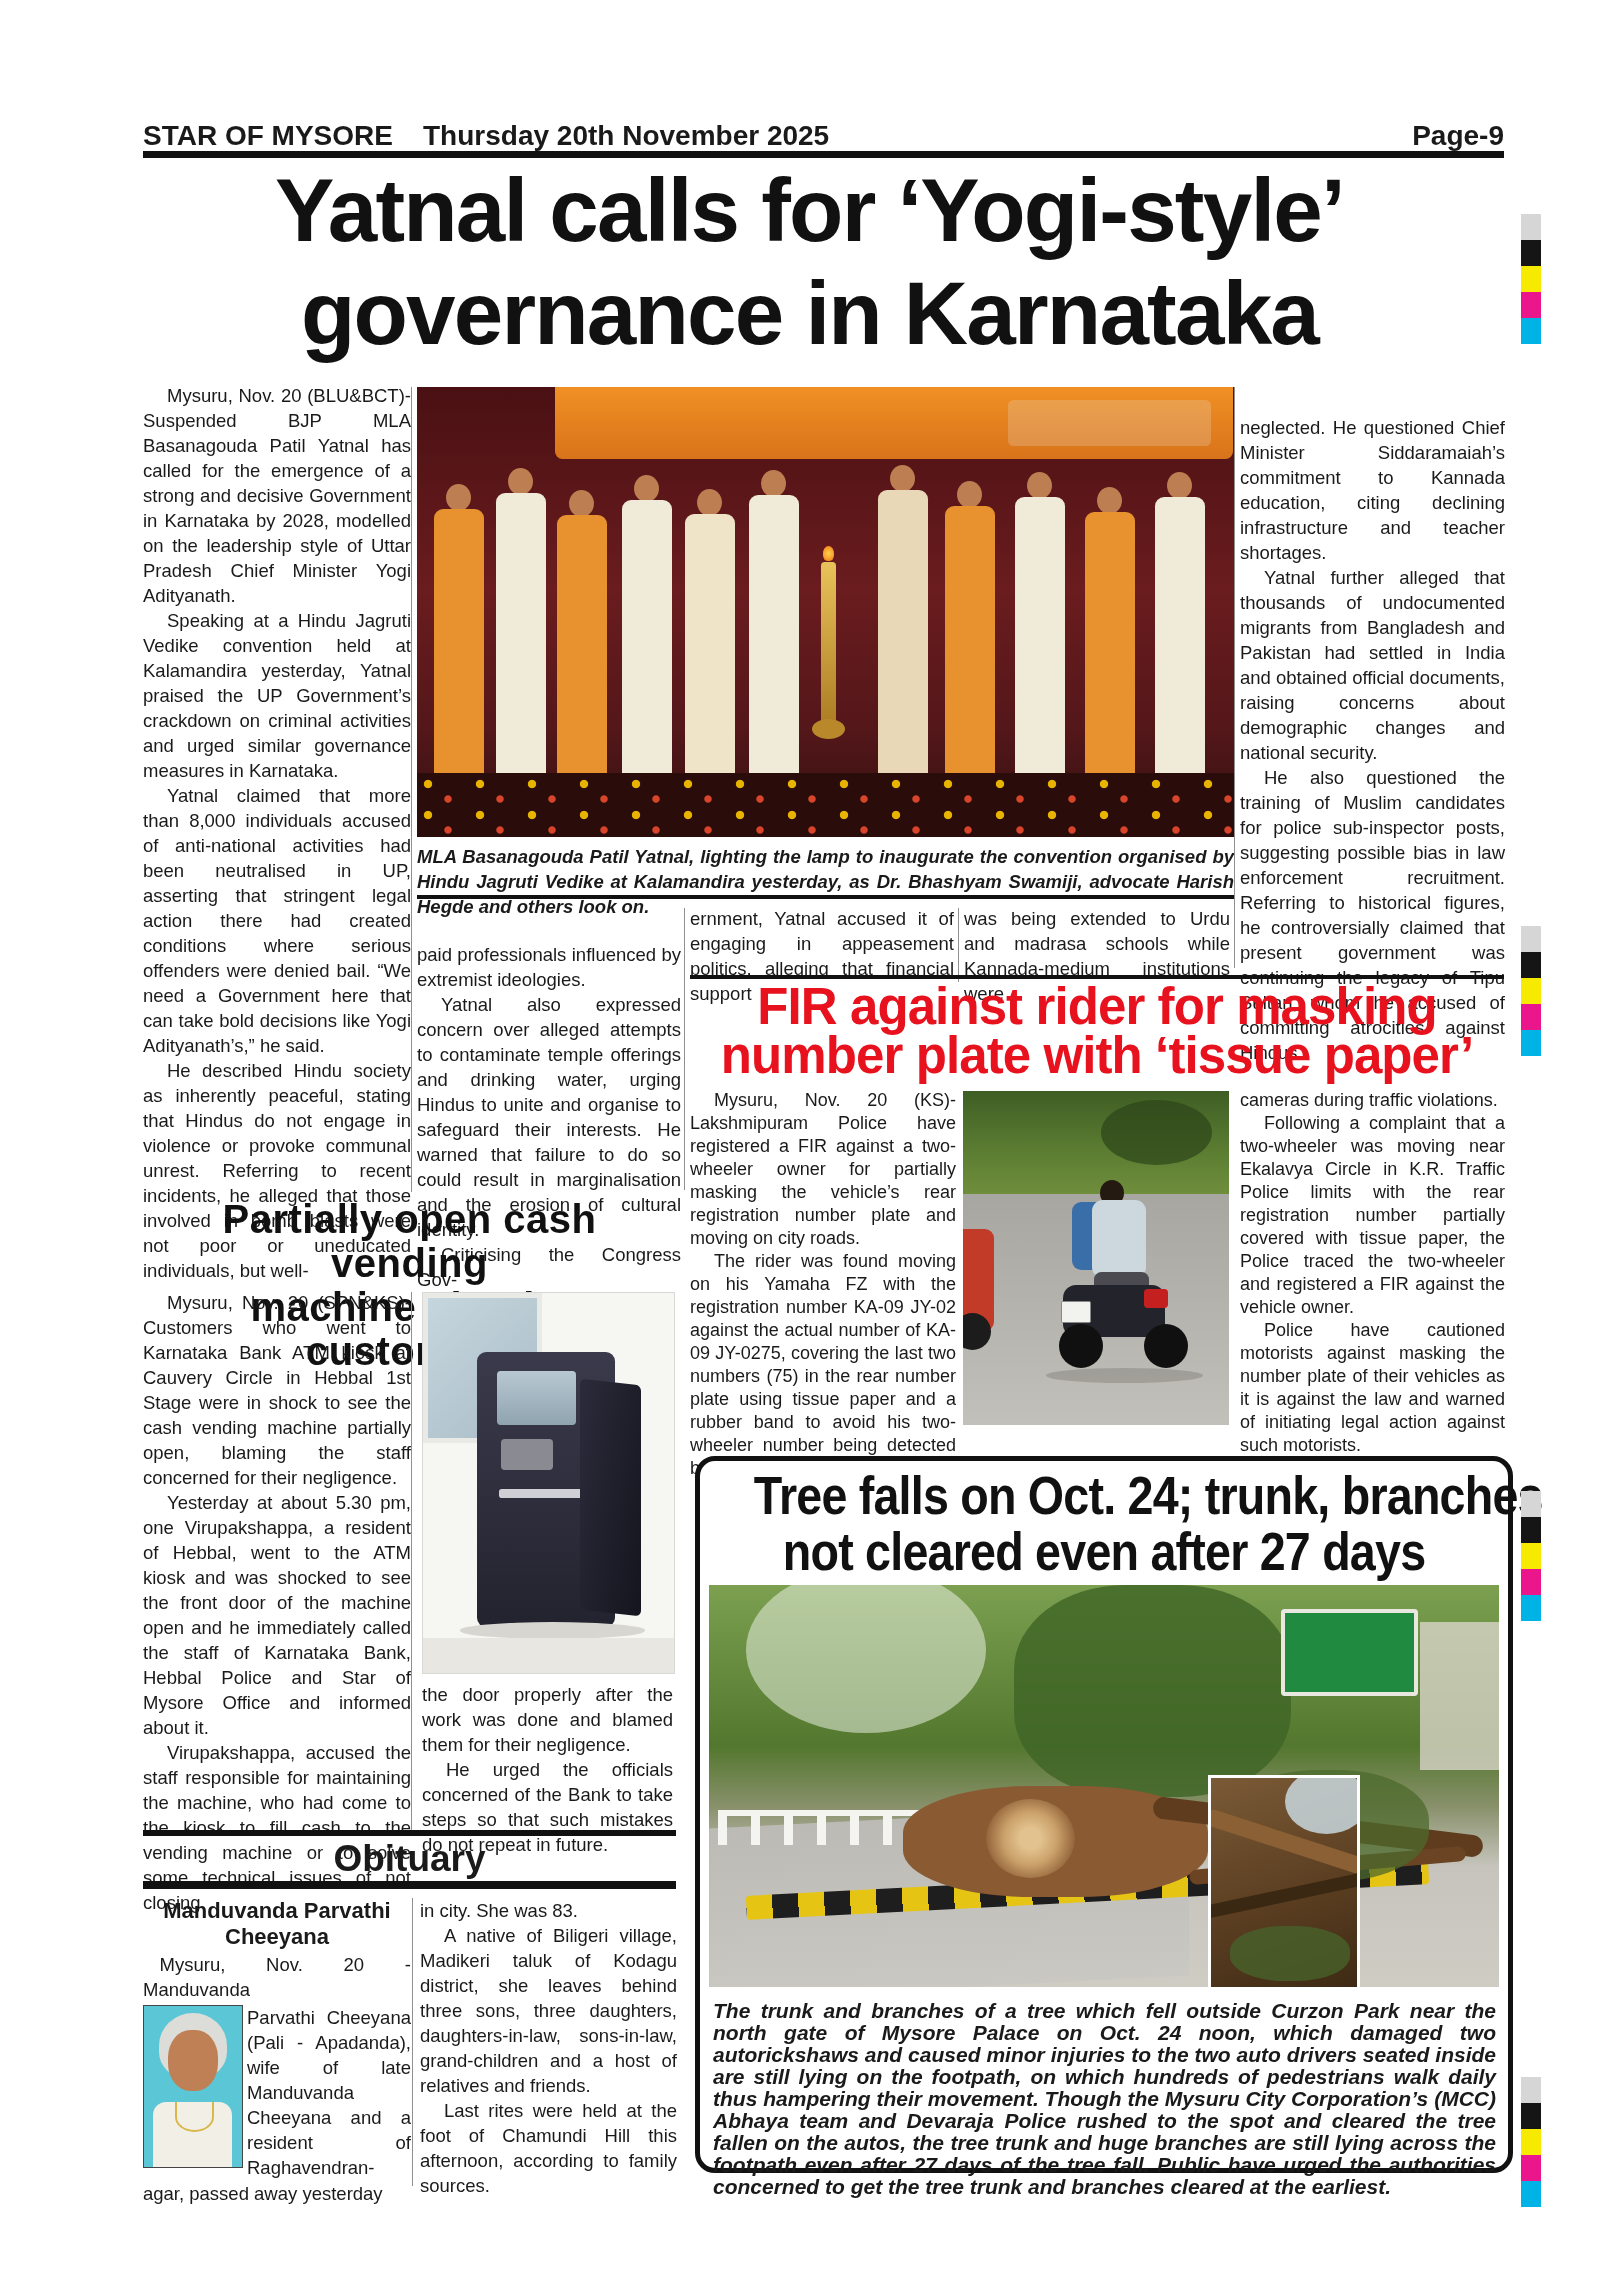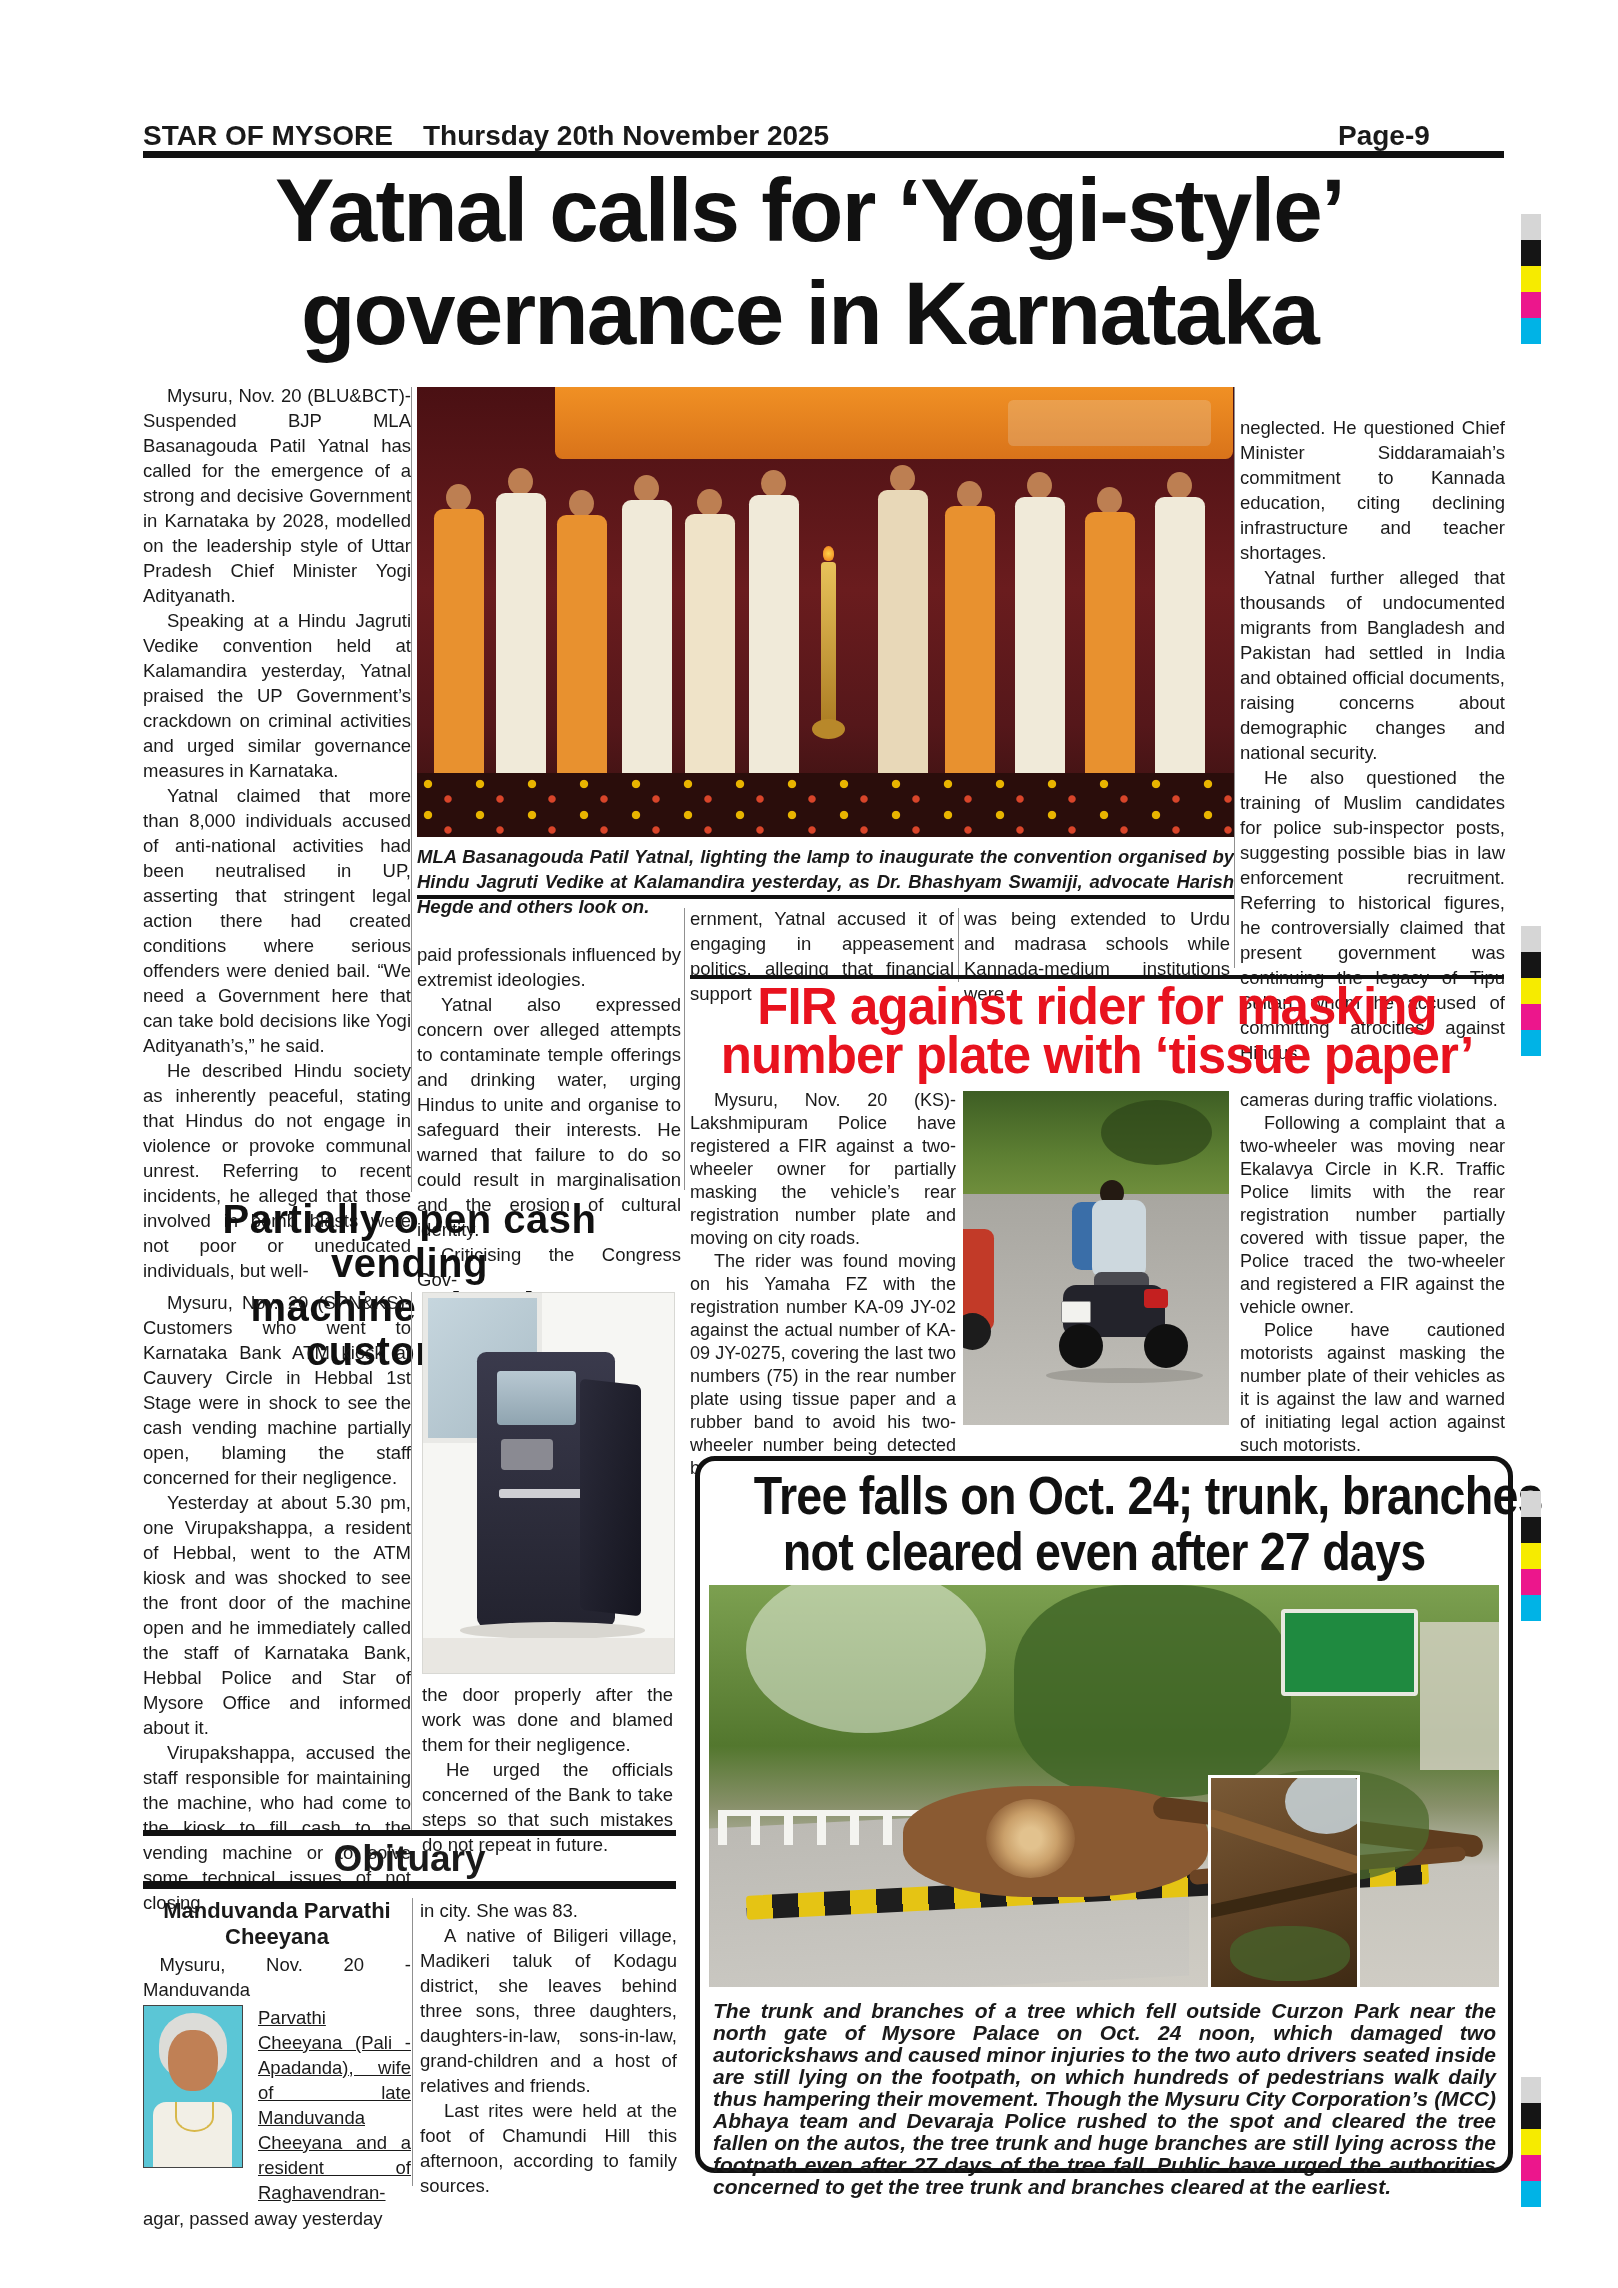--- a/index.html
+++ b/index.html
@@ -34,21 +34,21 @@
   .rg-magenta{background:var(--reg-magenta,#ec168c);}
   .rg-cyan{background:var(--reg-cyan,#00b3e6);}
 </style>
 </head>
 <body>
 
 <div class="page">
 
   <div class="abs hdr" style="left:143px;top:120px;">STAR OF MYSORE</div>
   <div class="abs hdr" style="left:423px;top:120px;">Thursday 20th November 2025</div>
-  <div class="abs hdr" style="left:1338px;top:120px;width:166px;">Page-9</div>
+  <div class="abs hdr" style="left:1338px;top:120px;width:166px;text-align:right;">Page-9</div>
   <div class="abs rule" style="left:143px;top:151px;width:1361px;height:6.5px;"></div>
 
   <div class="abs main-headline" style="left:129px;top:159px;width:1361px;">
     <div>Yatnal calls for ‘Yogi-style’</div>
     <div>governance in Karnataka</div>
   </div>
 
   <div class="abs bt" style="left:143px;top:383px;width:268px;">
     <p>Mysuru, Nov. 20 (BLU&amp;BCT)- Suspended BJP MLA Basanagouda Patil Yatnal has called for the emergence of a strong and decisive Government in Karnataka by 2028, modelled on the leadership style of Uttar Pradesh Chief Minister Yogi Adityanath.</p>
     <p>Speaking at a Hindu Jagruti Vedike convention held at Kalamandira yesterday, Yatnal praised the UP Government’s crackdown on criminal activities and urged similar governance measures in Karnataka.</p>
@@ -166,21 +166,21 @@
   <div class="abs rule" style="left:143px;top:1830px;width:533px;height:5.5px;"></div>
   <div class="abs obit-title" style="left:143px;top:1838px;width:533px;">Obituary</div>
   <div class="abs rule" style="left:143px;top:1881px;width:533px;height:8.3px;"></div>
 
   <div class="abs" style="left:143px;top:1898px;width:268px;">
     <div class="obit-name">Manduvanda Parvathi</div>
     <div class="obit-name">Cheeyana</div>
     <div class="bt" style="margin-top:1.8px;">
       <p class="ni" style="text-indent:16.6px;">Mysuru, Nov. 20 - Manduvanda</p>
     </div>
-    <div style="display:flex;gap:15px;margin-top:2.8px;text-decoration:underline;">
+    <div style="display:flex;gap:4px;margin-top:2.8px;">
       <div class="photo" style="position:relative;width:98px;height:161px;background:var(--portrait-bg,#5bc6d6);border:0.9px solid #444;flex:0 0 auto;">
         <div class="abs" style="left:14.8px;top:7.4px;width:68px;height:65px;background:#dcdcd8;border-radius:50% 50% 40% 40%;"></div>
         <div class="abs" style="left:24px;top:24px;width:50px;height:61px;background:#c08055;border-radius:45%;"></div>
         <div class="abs" style="left:9.2px;top:96px;width:79px;height:65px;background:#f2efe6;border-radius:13px 13px 0 0;"></div>
         <div class="abs" style="left:31px;top:96px;width:35px;height:28px;border:2.8px solid #d8b84a;border-top:none;border-radius:0 0 50% 50%;background:transparent;"></div>
       </div>
       <div class="bt" style="flex:1;">Parvathi Cheeyana (Pali - Apadanda), wife of late Manduvanda Cheeyana and a resident of Raghavendran-</div>
     </div>
     <div class="bt" style="margin-top:1.8px;">
       <p class="ni">agar, passed away yesterday</p>

